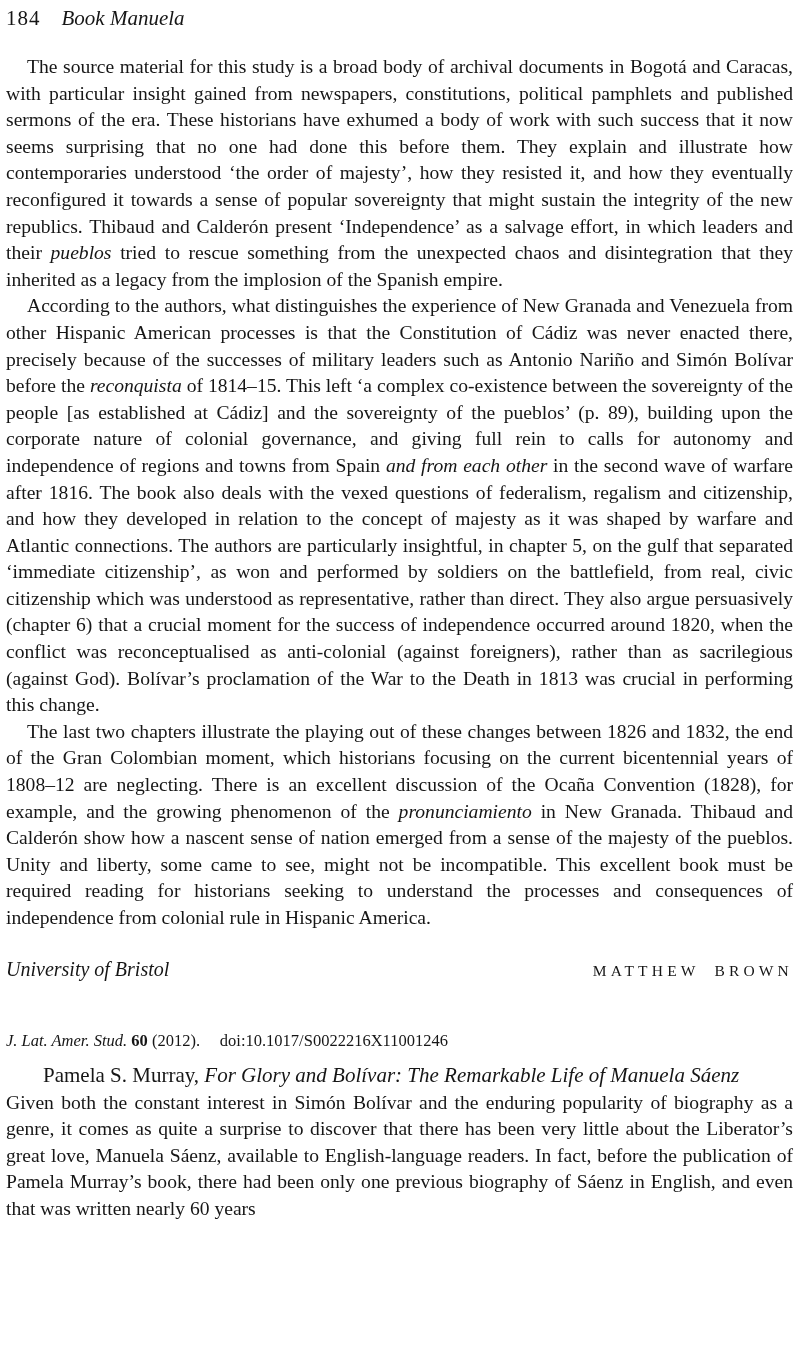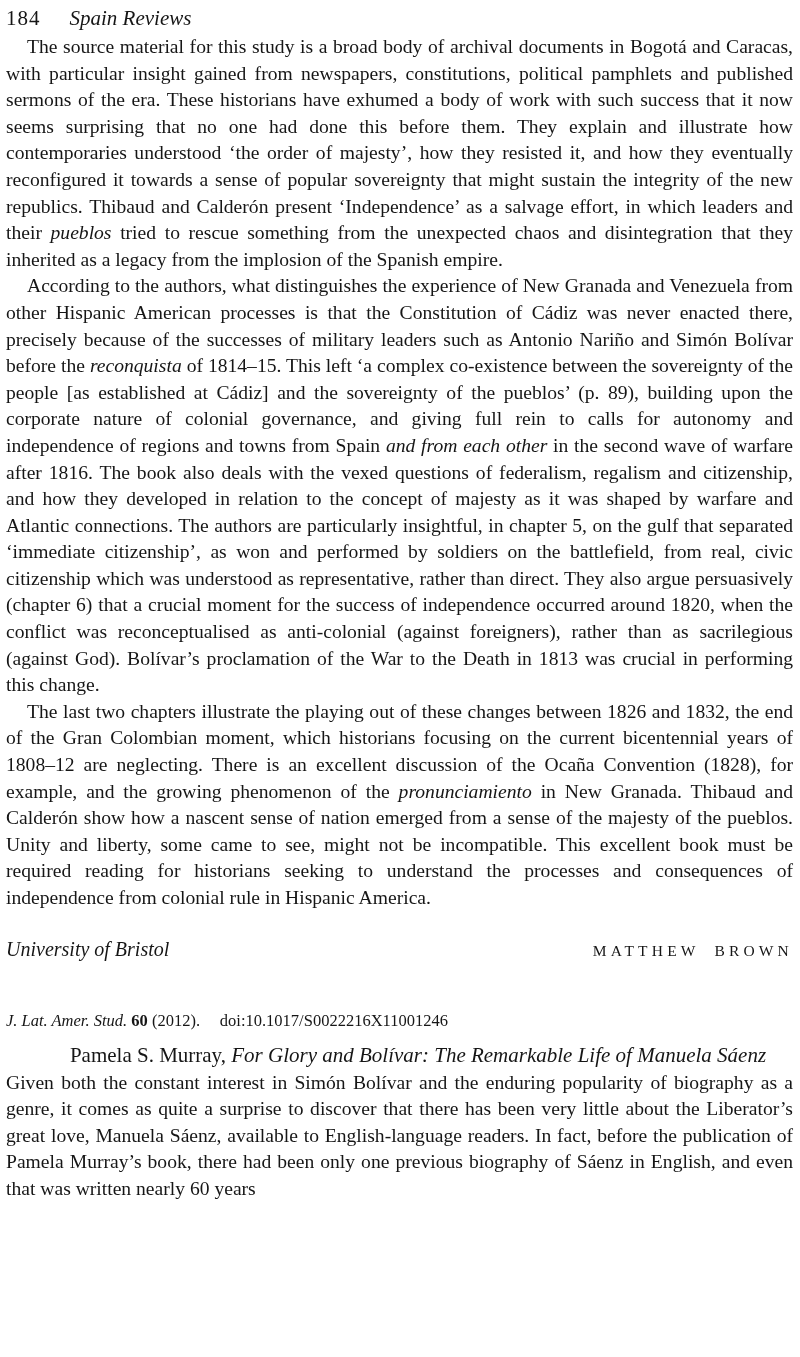--- a/index.html
+++ b/index.html
@@ -9,24 +9,23 @@
     height: 1357px;
     overflow: hidden;
     color: #161616;
     font-family: "Liberation Serif", "DejaVu Serif", serif;
   }
   .page { padding: 5px 7px 0 6px; }
 
   .running-head {
     font-size: 21px;
     line-height: 26px;
-    margin-bottom: 3px;
+    margin-bottom: 23px;
     display: flex;
     align-items: flex-end;
-    gap: 8px;
   }
   .folio { letter-spacing: 1px; }
   .head-title { font-style: italic; margin-left: 21px; }
 
   .body-para {
     font-size: 19.6px;
     line-height: 26.6px;
     text-align: justify;
   }
   .indent { text-indent: 21px; }
@@ -48,33 +47,33 @@
     margin-top: 50px;
     font-size: 16.5px;
     line-height: 20px;
   }
 
   .book-heading {
     margin-top: 10px;
     margin-left: 37px;
     font-size: 21px;
     line-height: 29px;
-    text-align: center;
+    text-align: left;
   }
 
   .opening-para { margin-top: 0; }
 </style>
 </head>
 <body>
 
 <div class="page">
 
   <header class="running-head">
     <span class="folio">184</span>
-    <span class="head-title">Spain Reviews</span>
+    <span class="head-title">Book Manuela</span>
   </header>
 
   <section>
     <p class="body-para indent"><span>The source material for this study is a broad body of archival documents in Bogotá and Caracas, with particular insight gained from newspapers, constitutions, political pamphlets and published sermons of the era. These historians have exhumed a body of work with such success that it now seems surprising that no one had done this before them. They explain and illustrate how contemporaries understood ‘the order of majesty’, how they resisted it, and how they eventually reconfigured it towards a sense of popular sovereignty that might sustain the integrity of the new republics. Thibaud and Calderón present ‘Independence’ as a salvage effort, in which leaders and their </span><span style="font-style: italic;">pueblos</span><span> tried to rescue something from the unexpected chaos and disintegration that they inherited as a legacy from the implosion of the Spanish empire.</span></p>
     <p class="body-para indent"><span>According to the authors, what distinguishes the experience of New Granada and Venezuela from other Hispanic American processes is that the Constitution of Cádiz was never enacted there, precisely because of the successes of military leaders such as Antonio Nariño and Simón Bolívar before the </span><span style="font-style: italic;">reconquista</span><span> of 1814–15. This left ‘a complex co-existence between the sovereignty of the people [as established at Cádiz] and the sovereignty of the pueblos’ (p. 89), building upon the corporate nature of colonial governance, and giving full rein to calls for autonomy and independence of regions and towns from Spain </span><span style="font-style: italic;">and from each other</span><span> in the second wave of warfare after 1816. The book also deals with the vexed questions of federalism, regalism and citizenship, and how they developed in relation to the concept of majesty as it was shaped by warfare and Atlantic connections. The authors are particularly insightful, in chapter 5, on the gulf that separated ‘immediate citizenship’, as won and performed by soldiers on the battlefield, from real, civic citizenship which was understood as representative, rather than direct. They also argue persuasively (chapter 6) that a crucial moment for the success of independence occurred around 1820, when the conflict was reconceptualised as anti-colonial (against foreigners), rather than as sacrilegious (against God). Bolívar’s proclamation of the War to the Death in 1813 was crucial in performing this change.</span></p>
     <p class="body-para indent"><span>The last two chapters illustrate the playing out of these changes between 1826 and 1832, the end of the Gran Colombian moment, which historians focusing on the current bicentennial years of 1808–12 are neglecting. There is an excellent discussion of the Ocaña Convention (1828), for example, and the growing phenomenon of the </span><span style="font-style: italic;">pronunciamiento</span><span> in New Granada. Thibaud and Calderón show how a nascent sense of nation emerged from a sense of the majesty of the pueblos. Unity and liberty, some came to see, might not be incompatible. This excellent book must be required reading for historians seeking to understand the processes and consequences of independence from colonial rule in Hispanic America.</span></p>
 
     <div class="signature">
       <span class="affiliation">University of Bristol</span>
       <span class="reviewer">MATTHEW BROWN</span>

